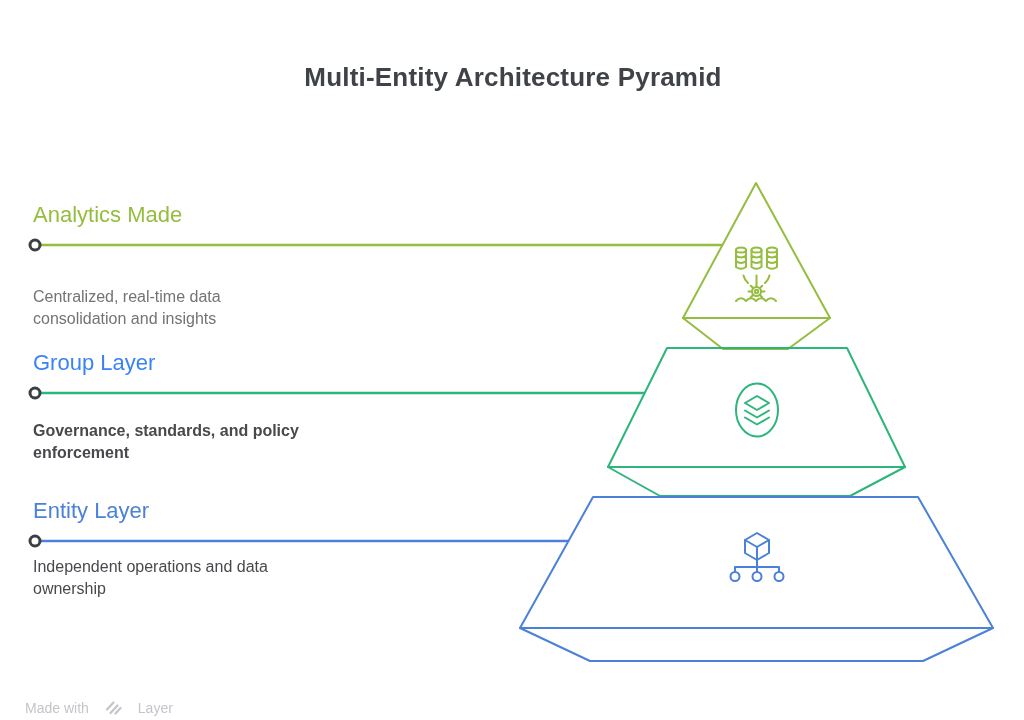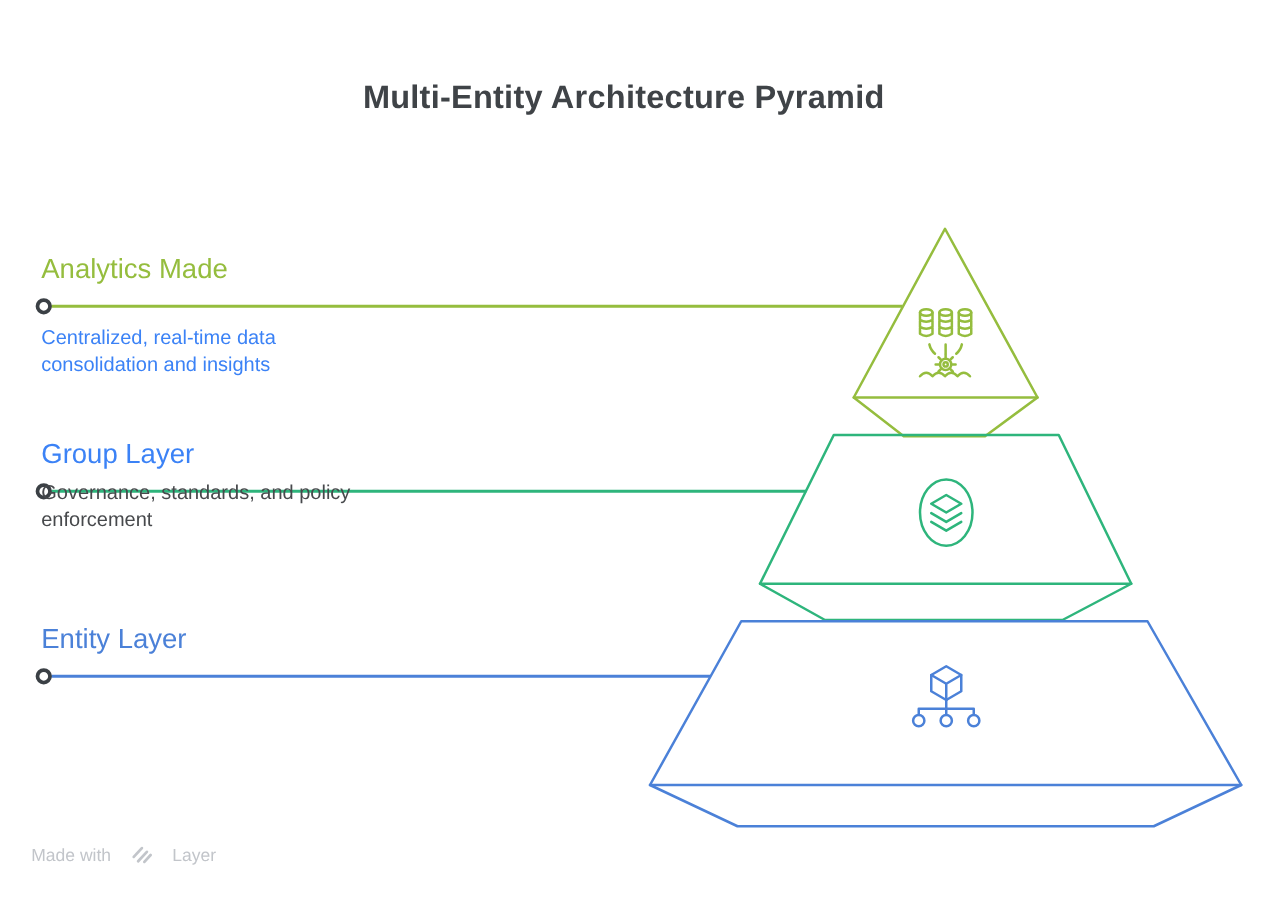--- a/index.html
+++ b/index.html
@@ -10,21 +10,21 @@
   }
   .canvas {
     position: relative;
     width: 1024px;
     height: 720px;
     background: #ffffff;
     overflow: hidden;
   }
   .title {
     position: absolute;
-    left: 2px;
+    left: 16px;
     top: 62px;
     width: 994px;
     margin: 0;
     text-align: center;
     font-size: 26px;
     font-weight: 700;
     letter-spacing: 0.2px;
     color: #3f4347;
   }
   .art {
@@ -47,26 +47,26 @@
     position: absolute;
     left: 33px;
     margin: 0;
     width: 330px;
     font-size: 16px;
     line-height: 21.5px;
     color: #47494c;
     white-space: pre-line;
   }
   .d-analytics { top: 260px; }
-  .d-group     { top: 384px; }
+  .d-group     { top: 420px; font-weight: bold; }
   .d-entity    { top: 556px; }
   .watermark {
     position: absolute;
     left: 25px;
-    top: 676px;
+    top: 700px;
     display: flex;
     align-items: center;
     gap: 16px;
     font-size: 14px;
     line-height: 16px;
   }
   .watermark svg { display: block; }
 </style>
 </head>
 <body>
@@ -139,28 +139,30 @@
     </g>
 
     <g fill="#ffffff" stroke-width="3" stroke="#3b4045">
       <circle cx="35" cy="245" r="5"></circle>
       <circle cx="35" cy="393" r="5"></circle>
       <circle cx="35" cy="541" r="5"></circle>
     </g>
   </svg>
 
   <h2 class="layer-heading h-analytics" style="color: rgb(149, 189, 62);">Analytics Made</h2>
-  <p class="desc d-analytics" style="color: #3b82f6;">Centralized, real-time data
+  <p class="desc d-analytics" style="color: #737373; margin-top: 26px;">Centralized, real-time data
 consolidation and insights</p>
 
   <h2 class="layer-heading h-group" style="color: #3b82f6;">Group Layer</h2>
   <p class="desc d-group" style="color: rgb(71, 73, 76);">Governance, standards, and policy
 enforcement</p>
 
   <h2 class="layer-heading h-entity" style="color: rgb(75, 129, 216);">Entity Layer</h2>
+  <p class="desc d-entity" style="color: rgb(71, 73, 76);">Independent operations and data
+ownership</p>
 
   <div class="watermark" style="color: rgb(194, 197, 202);">
     <span>Made with</span>
     <svg width="17" height="16" viewBox="0 0 17 16">
       <g fill="none" stroke="currentColor" stroke-width="2.2" stroke-linecap="round">
         <path d="M2 9.5 L8.5 2.5"></path>
         <path d="M5.5 13 L12.5 5.5"></path>
         <path d="M10.5 13.5 L15.5 8"></path>
       </g>
     </svg>

